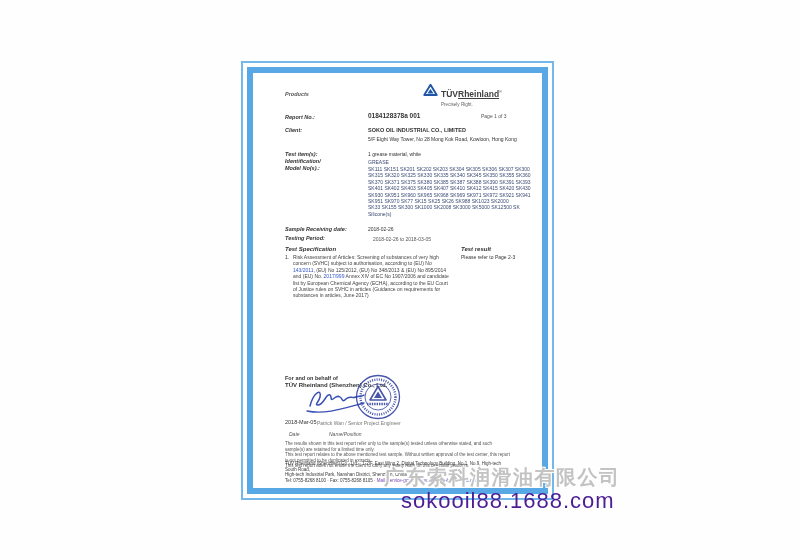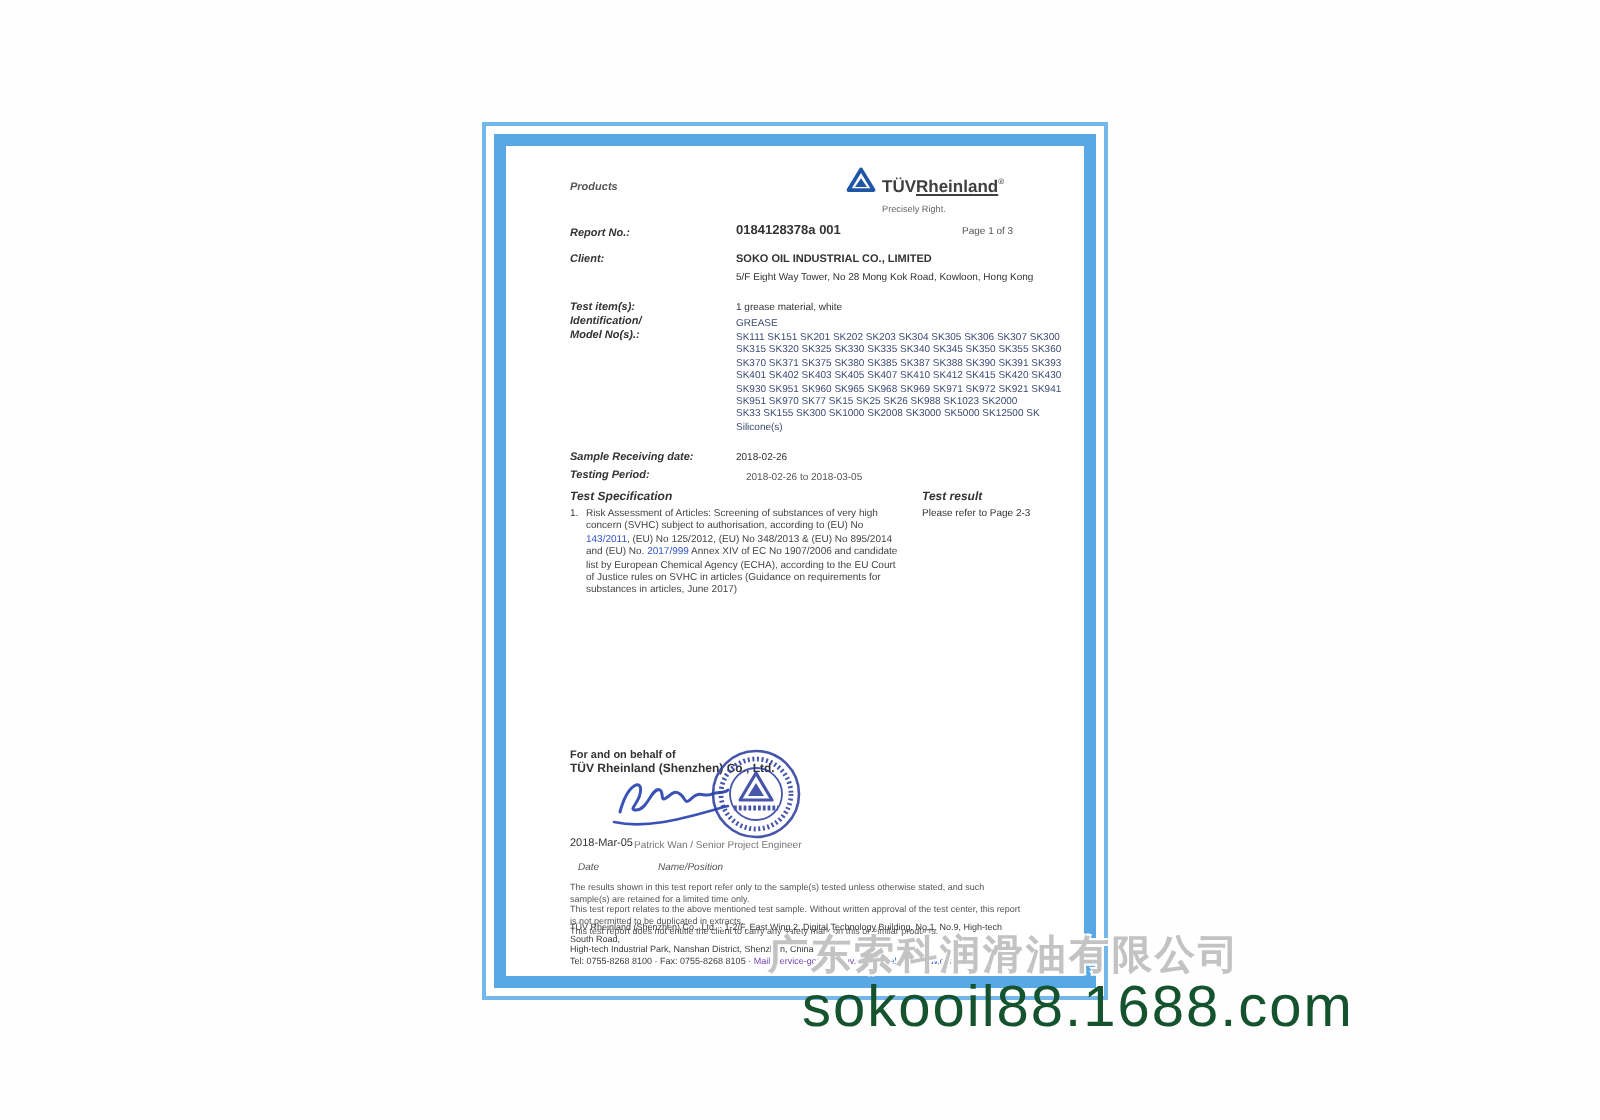--- a/index.html
+++ b/index.html
@@ -28,21 +28,21 @@
   
   .logo{position:absolute;left:170px;top:10px;display:flex;gap:3px;align-items:flex-start;}
   .logo-text-line1{font-size:8.5px;line-height:9px;color:#3f3f3f;letter-spacing:0;}
   .logo-tuv{font-weight:900;}
   .logo-rheinland{font-weight:700;text-decoration:underline;}
   .logo-reg{font-size:4px;vertical-align:super;}
   .logo-tagline{font-size:4.6px;color:#666;margin-top:1px;}
   
   .wm-cn{position:absolute;left:384px;top:464px;font-size:20px;font-weight:700;letter-spacing:1.5px;
         color:#c3c3c3;z-index:6;text-shadow:1px 1px 0 #fff,-1px -1px 0 #fff,1px -1px 0 #fff,-1px 1px 0 #fff;}
-  .wm-url{position:absolute;left:401px;top:488px;font-size:29px;color:#14532d;letter-spacing:1px;z-index:6;}
+  .wm-url{position:absolute;left:401px;top:488px;font-size:22px;color:#4c1d95;letter-spacing:1px;z-index:6;}
   .seal{position:absolute;left:102px;top:301px;}
   .sig{position:absolute;left:52px;top:311px;}
 </style>
 </head>
 <body>
 
 <div class="page">
 
   <div class="wm-cn">广东索科润滑油有限公司</div>
   <div class="wm-url">sokooil88.1688.com</div>

